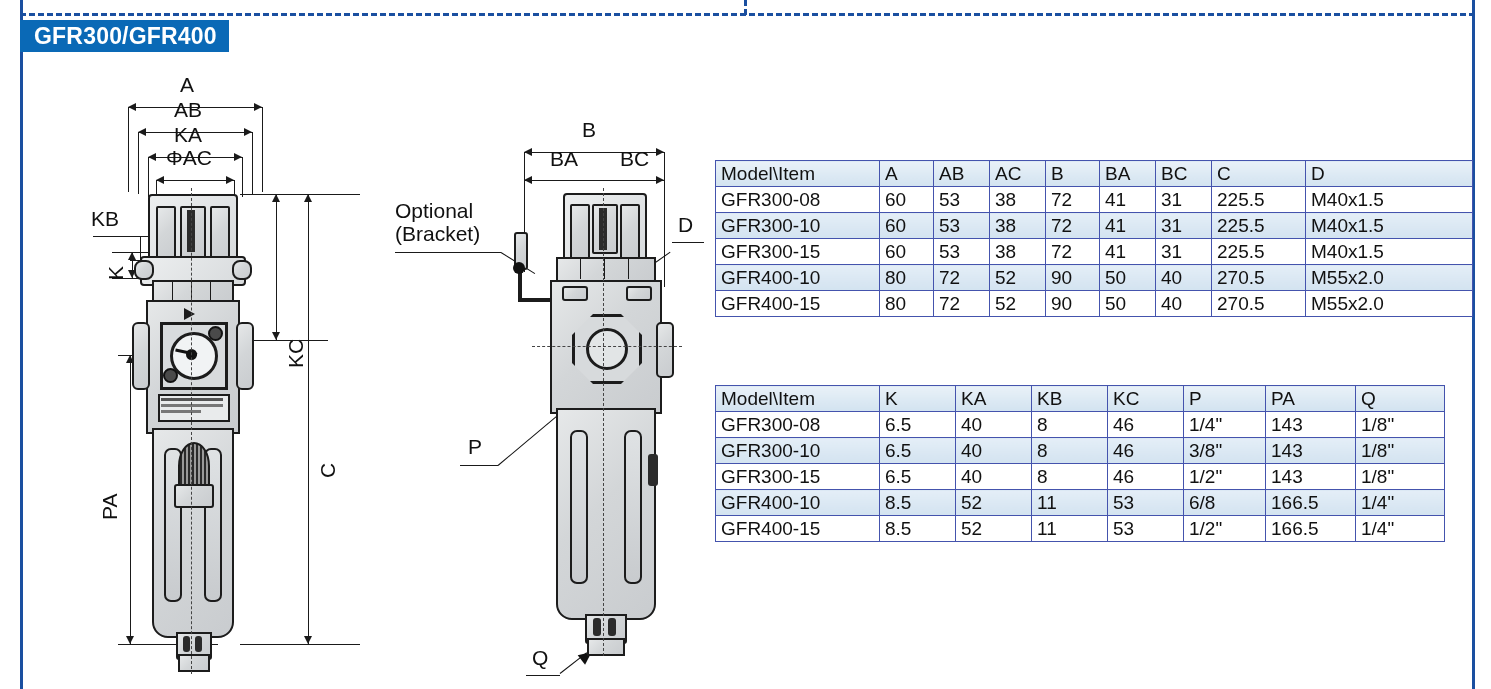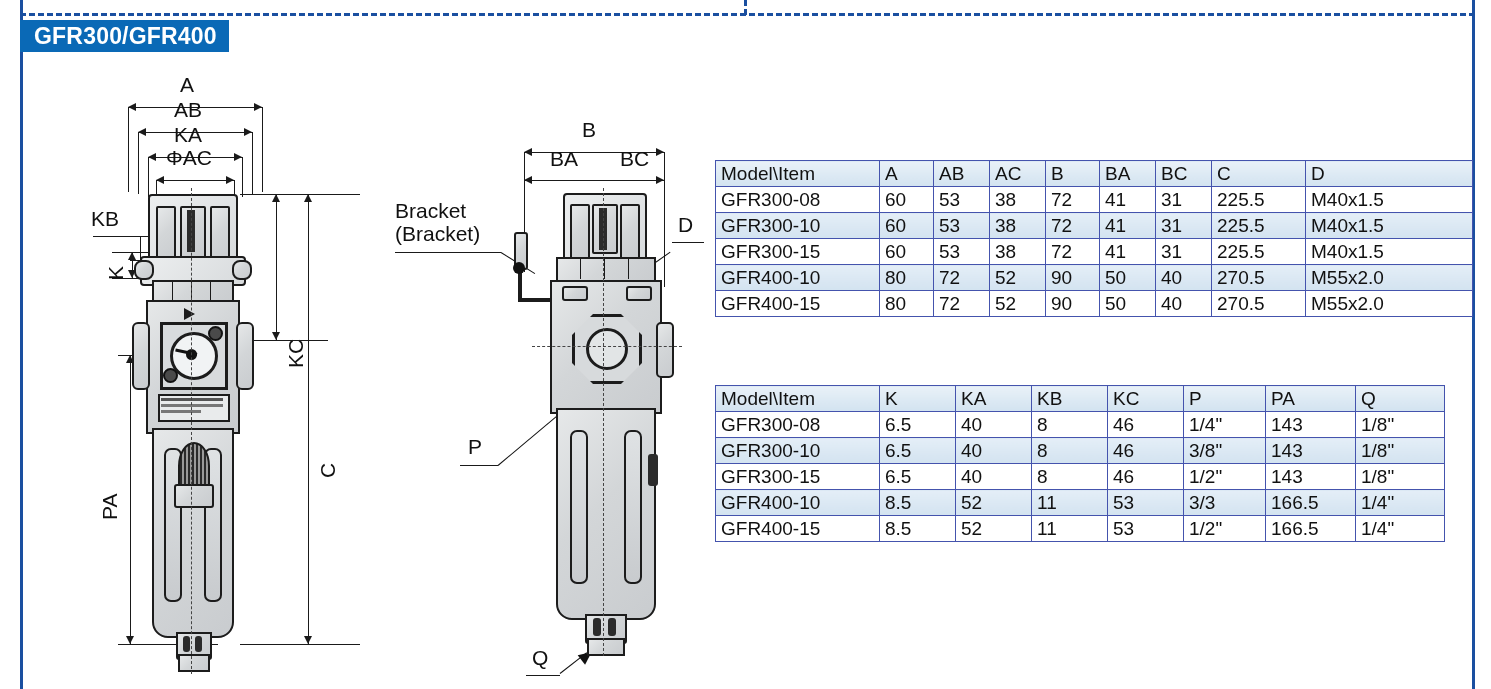--- a/index.html
+++ b/index.html
@@ -214,21 +214,21 @@
   <div class="ext" style="left:244px;top:42px;height:135px;"></div>
 
   <div class="dim-label" style="left:130px;top:37px;">BA</div>
   <div class="dim-label" style="left:200px;top:37px;">BC</div>
   <div class="dimline" style="left:104px;top:70px;width:72px;"></div>
   <div class="arrow-l" style="left:104px;top:66px;"></div>
   <div class="dimline" style="left:176px;top:70px;width:68px;"></div>
   <div class="arrow-r" style="left:236px;top:66px;"></div>
 
   <div style="position:absolute;left:-25px;top:90px;width:112px;">
-    <div class="dim-label" style="position:relative;left:0;top:0;line-height:22px;">Bracket</div>
+    <div class="dim-label" style="position:relative;left:0;top:0;line-height:22px;">Optional</div>
     <div class="dim-label" style="position:relative;left:0;top:0;line-height:24px;">(Bracket)</div>
   </div>
   <div class="hline" style="left:-25px;top:142px;width:106px;"></div>
   <div style="position:absolute;left:81px;top:142px;width:40px;height:1px;background:#111;transform:rotate(32deg);transform-origin:left center;"></div>
 
   <div class="dim-label" style="left:258px;top:103px;">D</div>
   <div class="hline" style="left:252px;top:132px;width:32px;"></div>
   <div style="position:absolute;left:224px;top:160px;width:32px;height:1px;background:#111;transform:rotate(-35deg);transform-origin:left center;"></div>
   <div style="position:absolute;left:218px;top:152px;width:0;height:0;border-top:6px solid transparent;border-bottom:6px solid transparent;border-right:13px solid #111;transform:rotate(-35deg);"></div>
 
@@ -395,21 +395,21 @@
       <td>1/2"</td>
       <td>143</td>
       <td>1/8"</td>
     </tr>
     <tr class="alt">
       <td>GFR400-10</td>
       <td>8.5</td>
       <td>52</td>
       <td>11</td>
       <td>53</td>
-      <td>3/3</td>
+      <td>6/8</td>
       <td>166.5</td>
       <td>1/4"</td>
     </tr>
     <tr>
       <td>GFR400-15</td>
       <td>8.5</td>
       <td>52</td>
       <td>11</td>
       <td>53</td>
       <td>1/2"</td>

